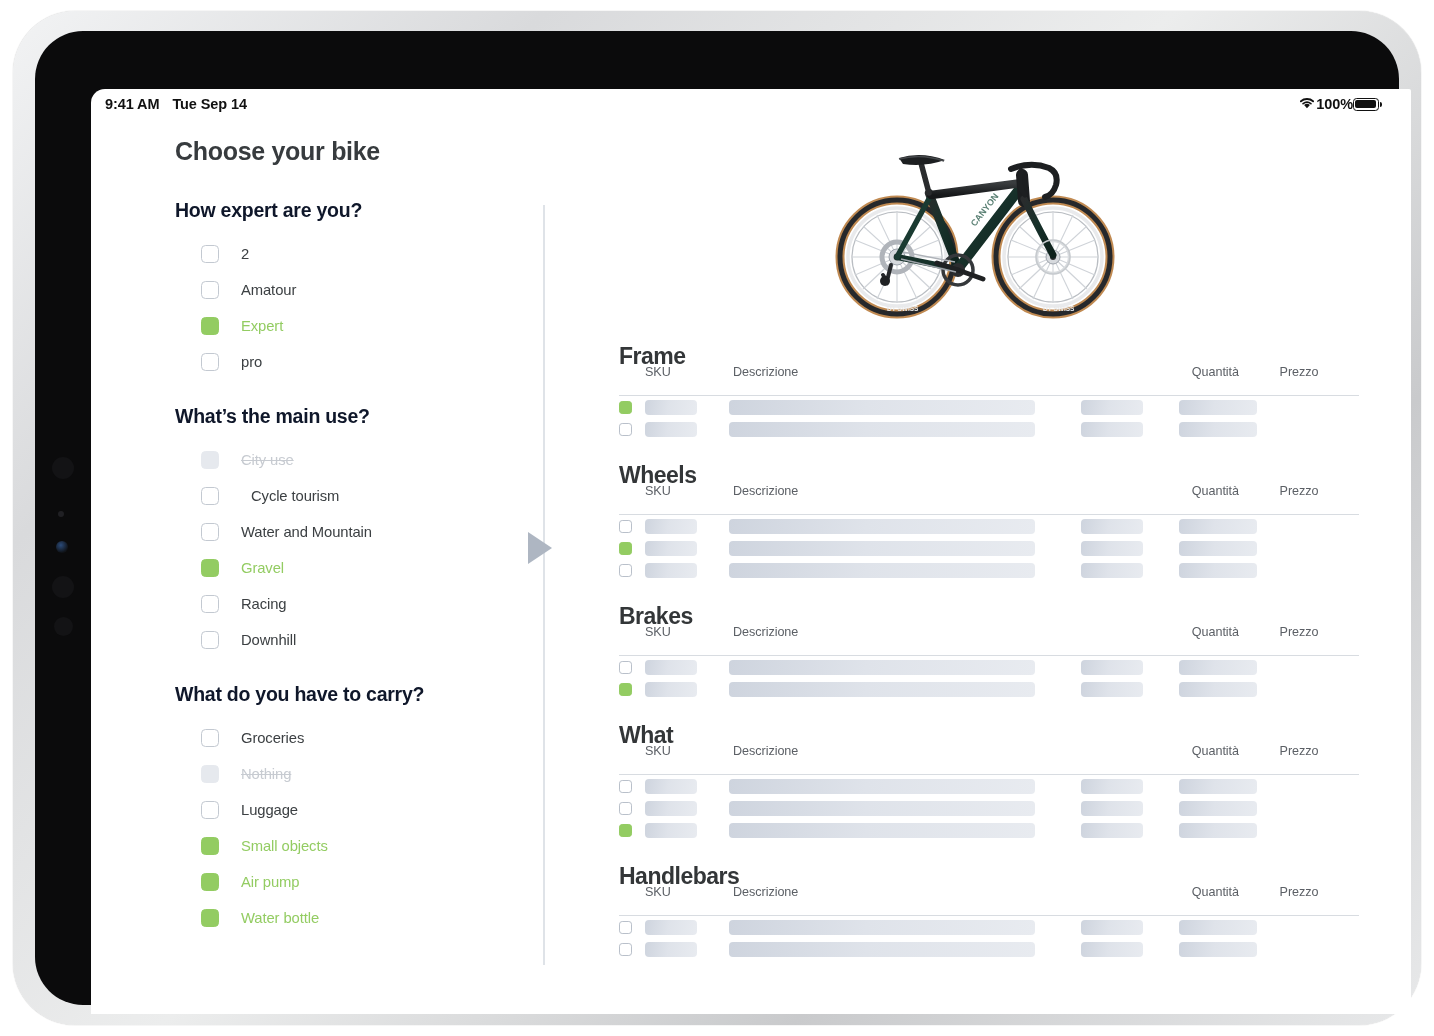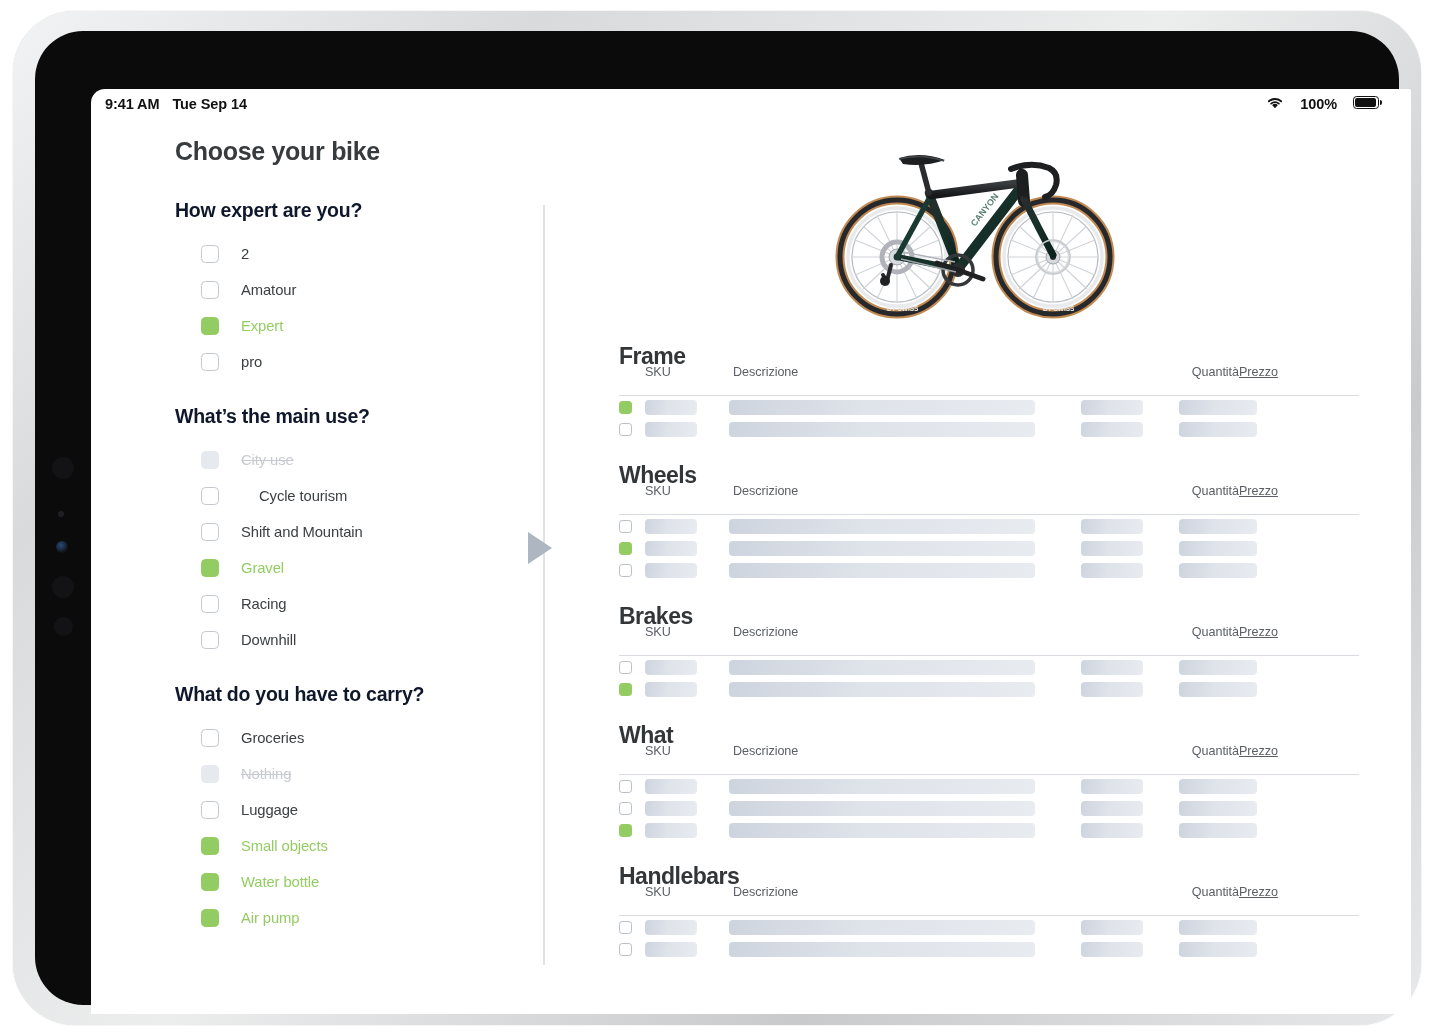--- a/index.html
+++ b/index.html
@@ -68,21 +68,21 @@
     width: 1320px; height: 30px;
     display: flex;
     align-items: center;
     padding: 0 32px 0 14px;
     font-size: 14.5px;
     font-weight: bold;
     color: #111;
     letter-spacing: -0.1px;
   }
   #sb-left { display: flex; gap: 13px; align-items: center; }
-  #sb-right { margin-left: auto; display: flex; gap: 16px; align-items: flex-start; }
+  #sb-right { margin-left: auto; display: flex; gap: 0; align-items: center; }
 
   .wifi-ico { display: block; }
   .batt {
     position: relative;
     width: 26px; height: 13px;
     border: 1.6px solid #111;
     border-radius: 3.6px;
     display:flex; align-items:center;
   }
   .batt::after {
@@ -151,21 +151,21 @@
 
   .opt-label {
     margin-left: 22px;
     font-size: 14.8px;
     color: #3c4043;
     letter-spacing: -0.1px;
     white-space: nowrap;
   }
   .opt.checked .opt-label { color: #93cc62; }
   .opt.disabled .opt-label { color: #c7cbd1; text-decoration: line-through; }
-  .opt.indented .opt-label { margin-left: 40px; }
+  .opt.indented .opt-label { margin-left: 32px; }
 
   
   #divider {
     position: absolute;
     left: 452px; top: 116px;
     width: 1.6px; height: 760px;
     background: #dfe3e8;
   }
   #expand-arrow {
     position: absolute;
@@ -217,21 +217,21 @@
   }
   .th {
     font-size: 12.6px;
     color: #5c6066;
     letter-spacing: -0.05px;
   }
   .th-chk   { flex: none; width: 26px; }
   .th-sku   { flex: none; width: 88px; }
   .th-desc  { flex: 1 1 auto; }
   .th-qty   { flex: none; width: 128px; text-align: right; }
-  .th-price { flex: none; width: 120px; text-align: left; text-decoration: underline; }
+  .th-price { flex: none; width: 120px; text-align: center; }
 
   .trow {
     display: flex;
     align-items: center;
     height: 22px;
   }
   .trow .cbox-sm {
     flex: none;
     width: 13px; height: 13px;
     margin-right: 13px;
@@ -315,21 +315,21 @@
             <div class="opt disabled">
               <span class="cbox"></span>
               <span class="opt-label">City use</span>
             </div>
             <div class="opt indented">
               <span class="cbox"></span>
               <span class="opt-label">Cycle tourism</span>
             </div>
             <div class="opt">
               <span class="cbox"></span>
-              <span class="opt-label">Shift and Mountain</span>
+              <span class="opt-label">Water and Mountain</span>
             </div>
             <div class="opt checked">
               <span class="cbox"></span>
               <span class="opt-label">Gravel</span>
             </div>
             <div class="opt">
               <span class="cbox"></span>
               <span class="opt-label">Racing</span>
             </div>
             <div class="opt">
@@ -351,25 +351,25 @@
             <div class="opt">
               <span class="cbox"></span>
               <span class="opt-label">Luggage</span>
             </div>
             <div class="opt checked">
               <span class="cbox"></span>
               <span class="opt-label">Small objects</span>
             </div>
             <div class="opt checked">
               <span class="cbox"></span>
+              <span class="opt-label">Air pump</span>
+            </div>
+            <div class="opt checked">
+              <span class="cbox"></span>
               <span class="opt-label">Water bottle</span>
-            </div>
-            <div class="opt checked">
-              <span class="cbox"></span>
-              <span class="opt-label">Air pump</span>
             </div>
           </div>
 
         </div>
 
         <div id="divider"></div>
         <div id="expand-arrow"></div>
 
         <div id="right-col">
 

